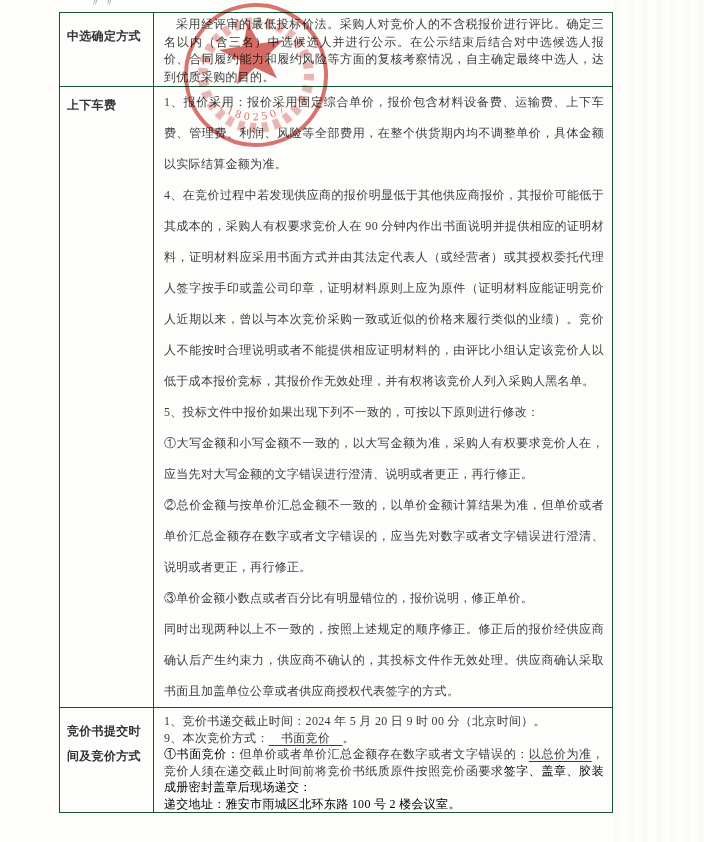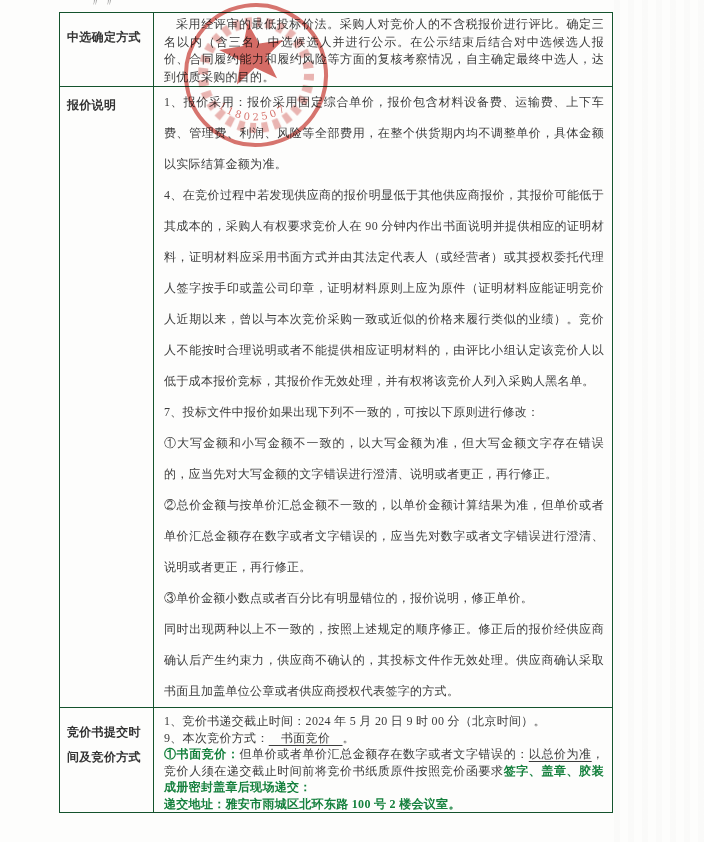--- a/index.html
+++ b/index.html
@@ -19,31 +19,32 @@
     position:absolute;left:59px;top:12px;width:554px;
     border-collapse:collapse;table-layout:fixed;
   }
   table.doc td{
     border:1px solid #14532d;vertical-align:top;
     font-size:12px;letter-spacing:0.3px;
   }
   td.label{
     width:79px;font-weight:bold;color:#333;
     padding:10px 7px 0 7px;
+    font-family:Liberation Mono, monospace;
   }
   td.content{padding:0 8px 0 10px;}
   
   tr.r1 td.label{line-height:28px;}
   tr.r1 td.content{line-height:17.5px;padding-top:3px;height:58px;}
   tr.r1 td.content p{text-indent:1em;}
   tr.r2 td.content{line-height:31px;height:597px;}
   tr.r3 td.label{line-height:24.5px;padding-top:12px;}
   tr.r3 td.content{line-height:16.5px;padding-top:5px;height:98px;}
   td.content p{margin:0;text-align:justify;text-justify:inter-ideograph;}
-  span.b{font-weight:bold;color:#15803d;}
+  span.b{font-weight:normal;color:#000000;}
   span.u{text-decoration:underline;text-underline-offset:3px;margin-top:8px;}
 
   
   .stamp{position:absolute;left:171px;top:-10px;width:170px;height:170px;
     mix-blend-mode:multiply;opacity:0.88;pointer-events:none;}
 </style>
 </head>
 <body>
 
 <div class="page">
@@ -52,26 +53,26 @@
 
   <table class="doc">
     <tbody>
         <tr class="r1">
       <td class="label">中选确定方式</td>
       <td class="content">
             <p><span>采用经评审的最低投标价法。采购人对竞价人的不含税报价进行评比。确定三名以内（含三名）中选候选人并进行公示。在公示结束后结合对中选候选人报价、合同履约能力和履约风险等方面的复核考察情况，自主确定最终中选人，达到优质采购的目的。</span></p>
           </td>
     </tr>
     <tr class="r2">
-      <td class="label">报价说明</td>
+      <td class="label">上下车费</td>
       <td class="content">
             <p><span>1、报价采用：报价采用固定综合单价，报价包含材料设备费、运输费、上下车费、管理费、利润、风险等全部费用，在整个供货期内均不调整单价，具体金额以实际结算金额为准。</span></p>
             <p><span>4、在竞价过程中若发现供应商的报价明显低于其他供应商报价，其报价可能低于其成本的，采购人有权要求竞价人在 90 分钟内作出书面说明并提供相应的证明材料，证明材料应采用书面方式并由其法定代表人（或经营者）或其授权委托代理人签字按手印或盖公司印章，证明材料原则上应为原件（证明材料应能证明竞价人近期以来，曾以与本次竞价采购一致或近似的价格来履行类似的业绩）。竞价人不能按时合理说明或者不能提供相应证明材料的，由评比小组认定该竞价人以低于成本报价竞标，其报价作无效处理，并有权将该竞价人列入采购人黑名单。</span></p>
-            <p><span>7、投标文件中报价如果出现下列不一致的，可按以下原则进行修改：</span></p>
-            <p><span>①大写金额和小写金额不一致的，以大写金额为准，但大写金额文字存在错误的，应当先对大写金额的文字错误进行澄清、说明或者更正，再行修正。</span></p>
+            <p><span>5、投标文件中报价如果出现下列不一致的，可按以下原则进行修改：</span></p>
+            <p><span>①大写金额和小写金额不一致的，以大写金额为准，采购人有权要求竞价人在，应当先对大写金额的文字错误进行澄清、说明或者更正，再行修正。</span></p>
             <p><span>②总价金额与按单价汇总金额不一致的，以单价金额计算结果为准，但单价或者单价汇总金额存在数字或者文字错误的，应当先对数字或者文字错误进行澄清、说明或者更正，再行修正。</span></p>
             <p><span>③单价金额小数点或者百分比有明显错位的，报价说明，修正单价。</span></p>
             <p><span>同时出现两种以上不一致的，按照上述规定的顺序修正。修正后的报价经供应商确认后产生约束力，供应商不确认的，其投标文件作无效处理。供应商确认采取书面且加盖单位公章或者供应商授权代表签字的方式。</span></p>
           </td>
     </tr>
     <tr class="r3">
       <td class="label">竞价书提交时间及竞价方式</td>
       <td class="content">
             <p><span>1、竞价书递交截止时间：2024 年 5 月 20 日 9 时 00 分（北京时间）。</span></p>
             <p><span>9、本次竞价方式：</span><span class="u">　书面竞价　</span><span>。</span></p>

